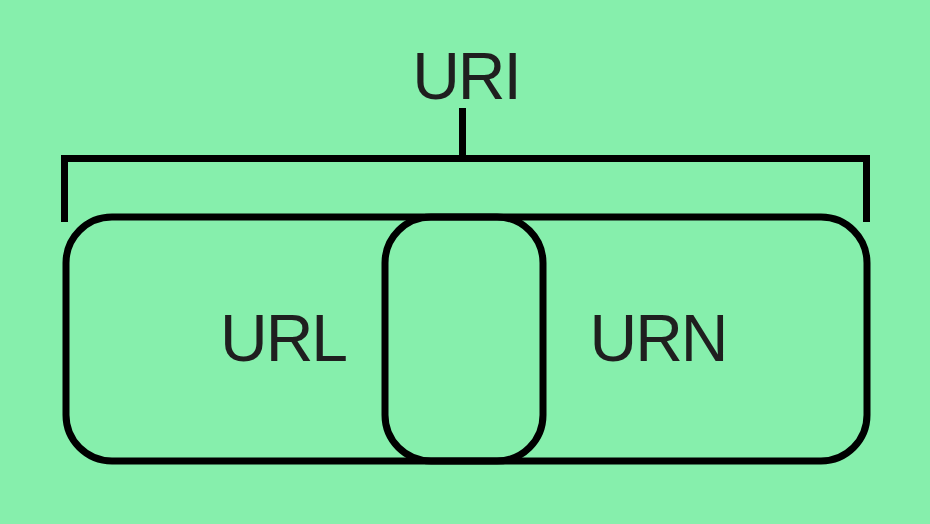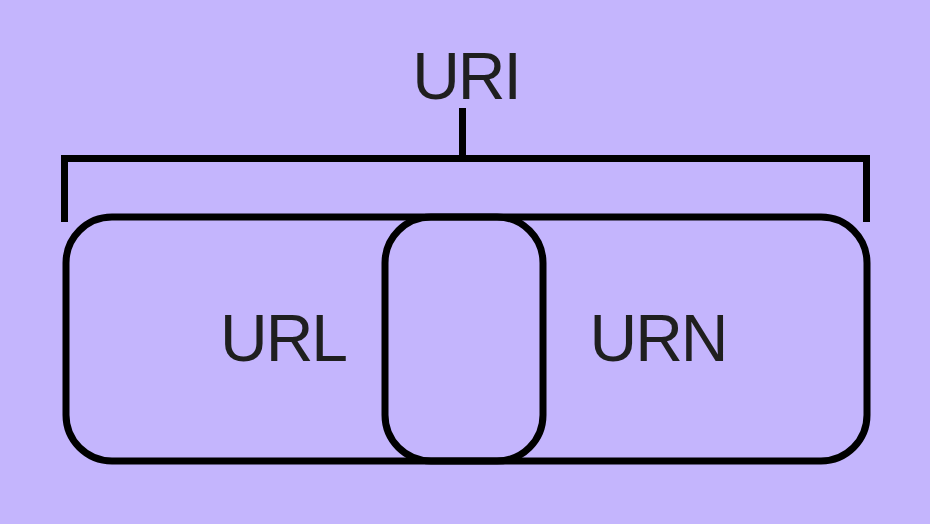--- a/index.html
+++ b/index.html
@@ -4,21 +4,21 @@
 <style>
   html, body {
     margin: 0;
     padding: 0;
     background: #ffffff;
   }
   .stage {
     position: relative;
     width: 930px;
     height: 524px;
-    background: #c4b5fd;
+    background: #86efac;
     overflow: hidden;
   }
   svg.diagram {
     position: absolute;
     left: 0;
     top: 0;
     display: block;
   }
   text.diagram-label {
     font-family: "Liberation Sans", sans-serif;

